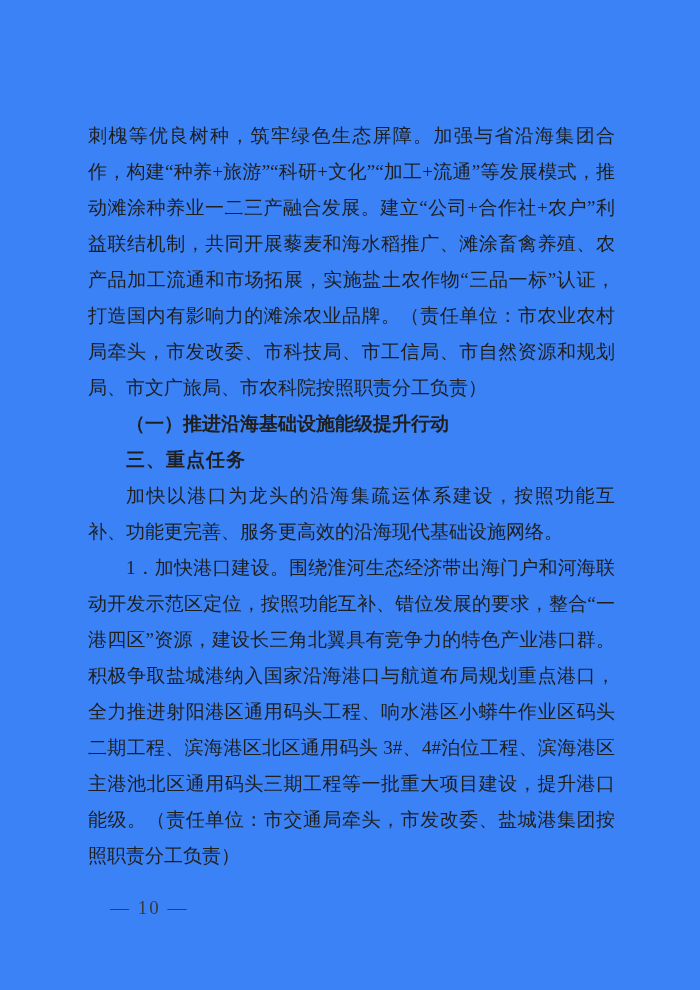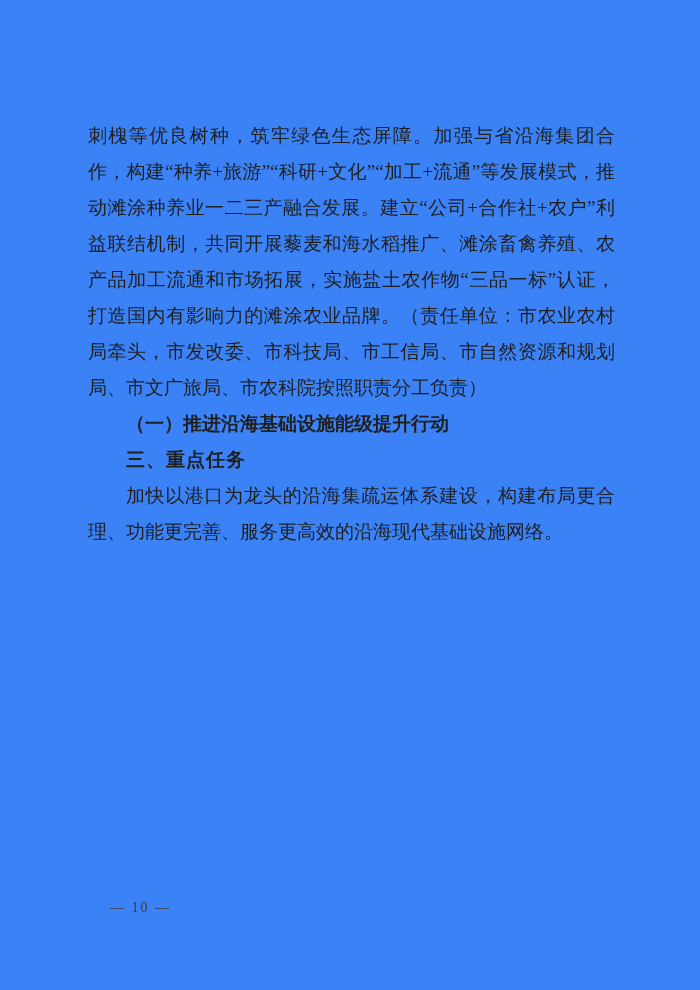--- a/index.html
+++ b/index.html
@@ -39,32 +39,33 @@
     letter-spacing: 1px;
   }
   .heading2 {
     font-weight: 700;
   }
   .footer {
     position: absolute;
     left: 110px;
     top: 896px;
     font-family: "Liberation Serif", "DejaVu Serif", serif;
-    font-size: 14px;
+    font-size: 19px;
     line-height: 24px;
     color: #3a3a3a;
     letter-spacing: 2px;
   }
 </style>
 </head>
 <body>
 
 <div class="page">
   <div class="content">
       <div class="block body-continued">刺槐等优良树种，筑牢绿色生态屏障。加强与省沿海集团合作，构建“种养+旅游”“科研+文化”“加工+流通”等发展模式，推动滩涂种养业一二三产融合发展。建立“公司+合作社+农户”利益联结机制，共同开展藜麦和海水稻推广、滩涂畜禽养殖、农产品加工流通和市场拓展，实施盐土农作物“三品一标”认证，打造国内有影响力的滩涂农业品牌。（责任单位：市农业农村局牵头，市发改委、市科技局、市工信局、市自然资源和规划局、市文广旅局、市农科院按照职责分工负责）</div>
       <div class="block heading2">（一）推进沿海基础设施能级提升行动</div>
       <div class="block heading1">三、重点任务</div>
-      <div class="block body">加快以港口为龙头的沿海集疏运体系建设，构建布局更合理、功能更完善、服务更高效的沿海现代基础设施网络。</div>
+      <div class="block body">加快以港口为龙头的沿海集疏运体系建设，按照功能互补、功能更完善、服务更高效的沿海现代基础设施网络。</div>
+      <div class="block body">1．加快港口建设。围绕淮河生态经济带出海门户和河海联动开发示范区定位，按照功能互补、错位发展的要求，整合“一港四区”资源，建设长三角北翼具有竞争力的特色产业港口群。积极争取盐城港纳入国家沿海港口与航道布局规划重点港口，全力推进射阳港区通用码头工程、响水港区小蟒牛作业区码头二期工程、滨海港区北区通用码头 3#、4#泊位工程、滨海港区主港池北区通用码头三期工程等一批重大项目建设，提升港口能级。（责任单位：市交通局牵头，市发改委、盐城港集团按照职责分工负责）</div>
     </div>
   <div class="footer">
     <span>— 10 —</span>
   </div>
 </div>
 
 </body></html>

